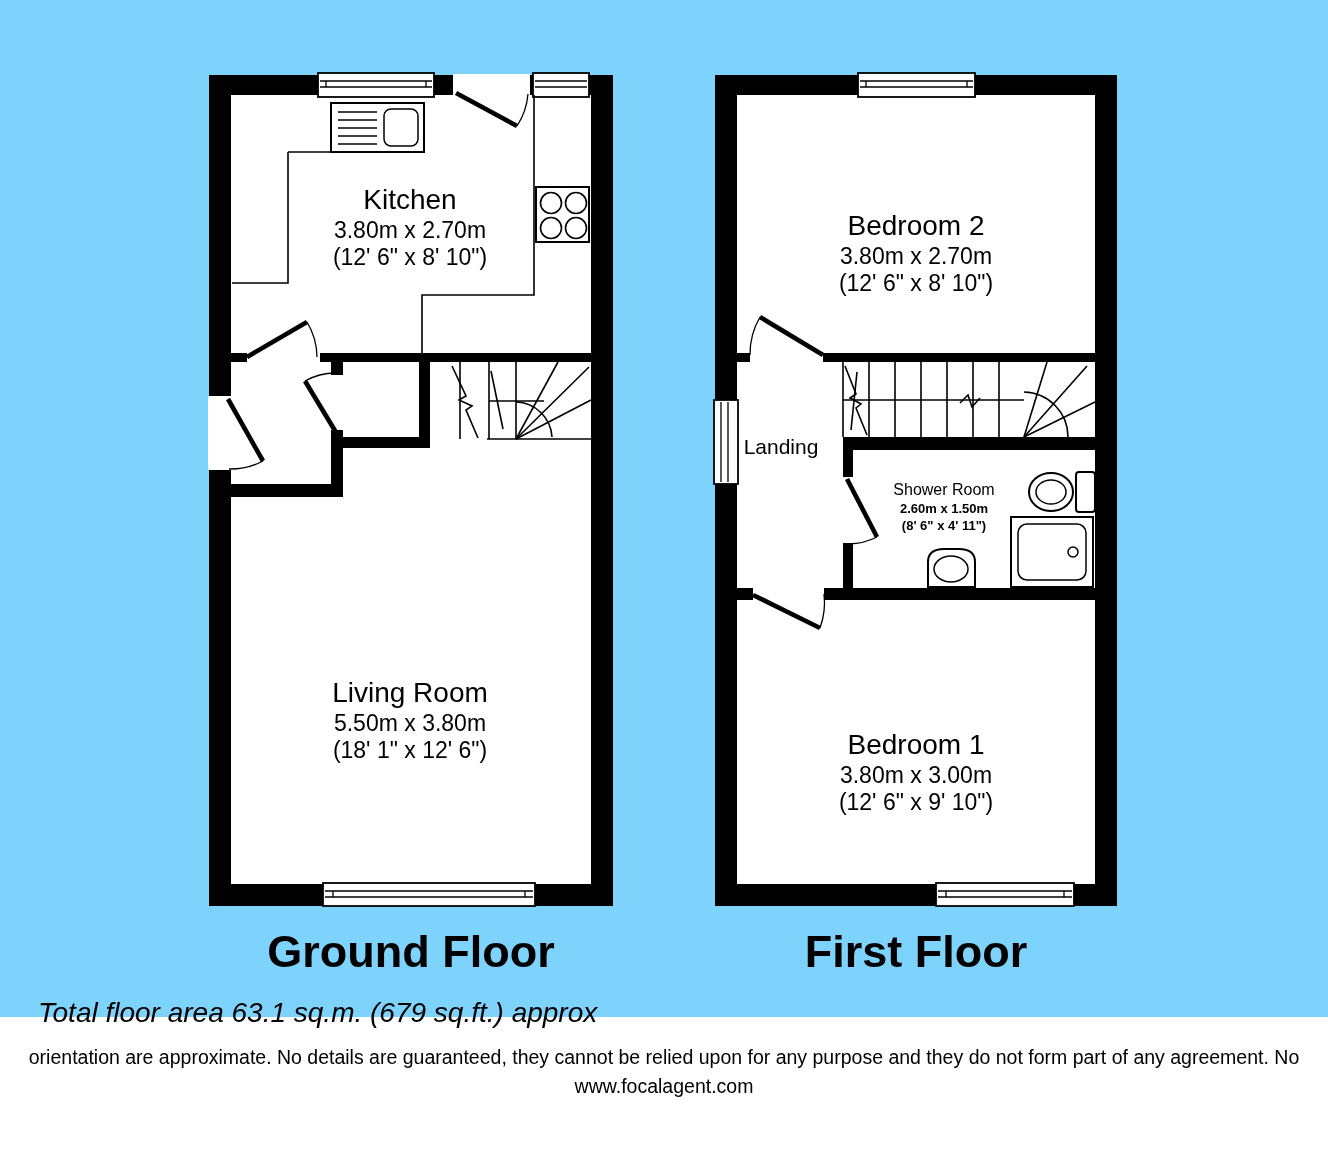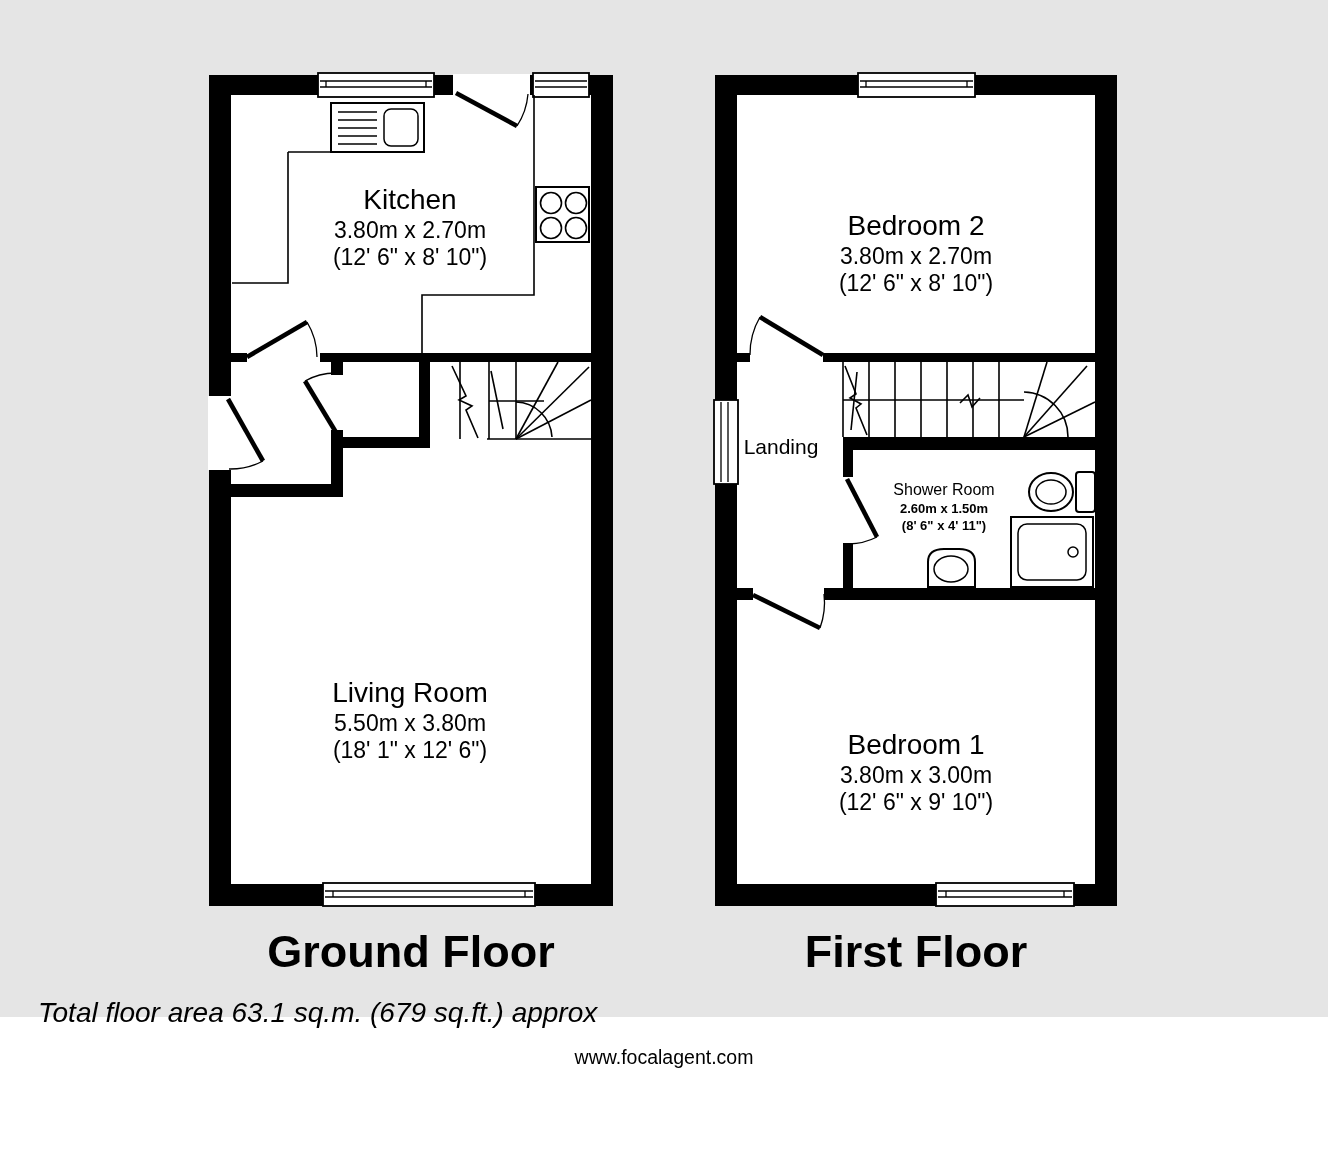--- a/index.html
+++ b/index.html
@@ -1,17 +1,17 @@
 <!DOCTYPE html>
 <html><head>
 <meta charset="utf-8">
 <style>
   html,body{margin:0;padding:0;background:#ffffff;}
   body{width:1328px;height:1151px;overflow:hidden;font-family:"Liberation Sans",sans-serif;}
-  #stage{position:relative;width:1328px;height:1017px;background:#e5e5e5;}
+  #stage{position:relative;width:1328px;height:1017px;background:#7dd3fc;}
   #plan-svg{position:absolute;left:0;top:0;}
   .wall{fill:#000000;}
   .inner{fill:#ffffff;}
   .thin{fill:none;stroke:#000000;stroke-width:1.6;}
   .thin15{fill:none;stroke:#000000;stroke-width:1.4;}
   .fix{fill:#ffffff;stroke:#000000;stroke-width:2;}
   .fixthin{fill:#ffffff;stroke:#000000;stroke-width:1.5;}
   .leaf{stroke:#000000;stroke-width:4.6;fill:none;}
   .arc{fill:none;stroke:#000000;stroke-width:1.3;}
   .win{fill:#ffffff;stroke:#000000;stroke-width:1.8;}
@@ -249,16 +249,17 @@
       </g>
     </g>
   </svg>
 
   <div class="floor-title" id="ground-title">Ground Floor</div>
   <div class="floor-title" id="first-title">First Floor</div>
 
   <div id="total-area">Total floor area 63.1 sq.m. (679 sq.ft.) approx</div>
 
   <div id="disclaimer">
+    <div>orientation are approximate. No details are guaranteed, they cannot be relied upon for any purpose and they do not form part of any agreement. No</div>
     <div>www.focalagent.com</div>
   </div>
 
 </div>
 
 </body></html>

